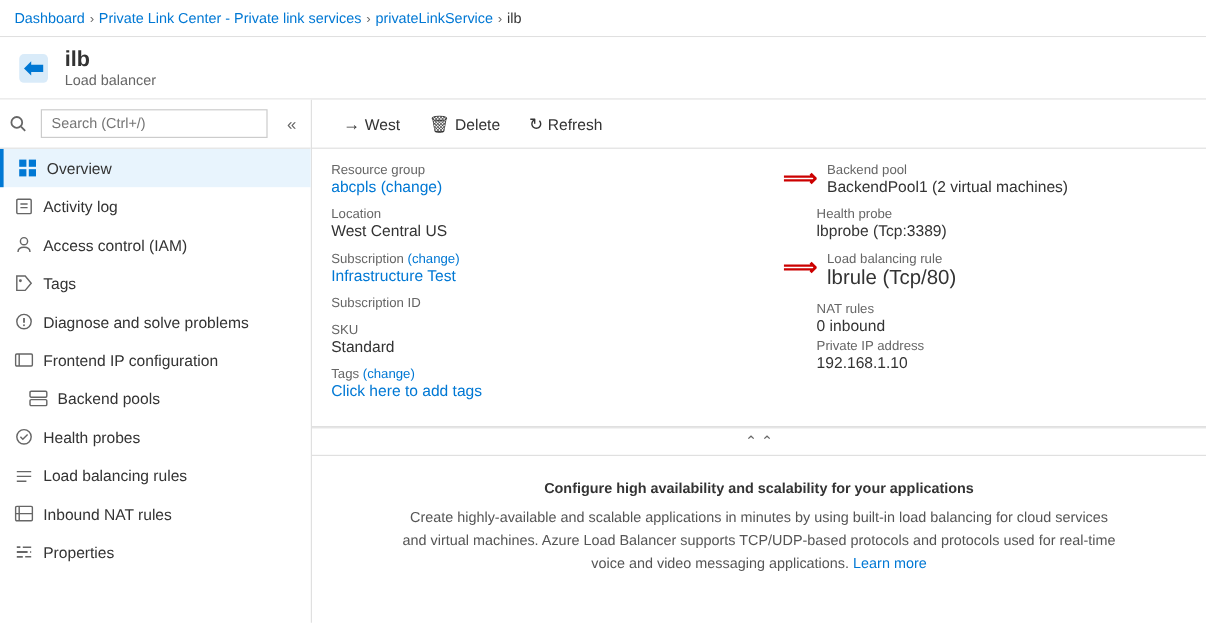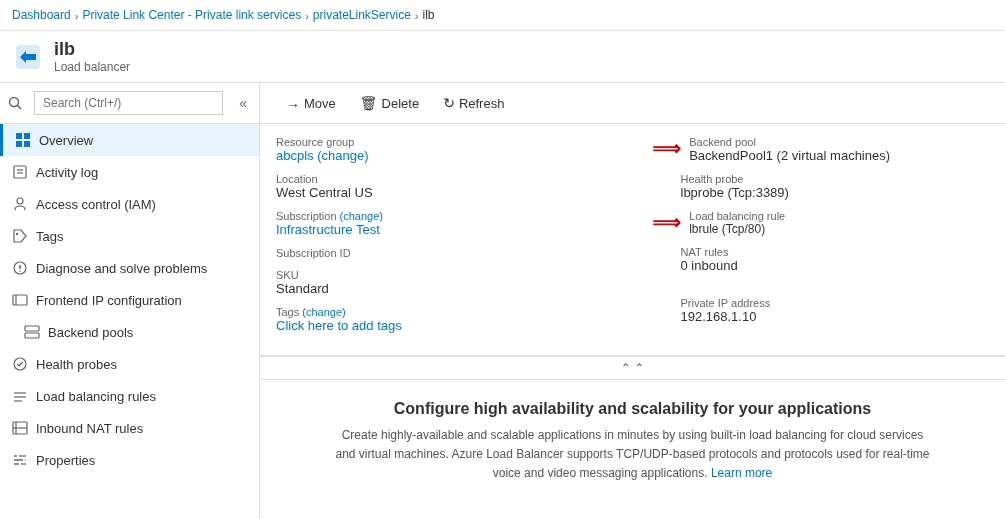--- a/index.html
+++ b/index.html
@@ -39,21 +39,21 @@
     .toolbar { display: flex; align-items: center; padding: 8px 16px; border-bottom: 1px solid #e0e0e0; gap: 4px; background: #fff; }
     .toolbar-btn { display: flex; align-items: center; gap: 4px; padding: 4px 10px; background: none; border: none; cursor: pointer; font-size: 13px; color: #333; border-radius: 2px; }
     .toolbar-btn .btn-icon { font-size: 14px; }
 
     
     .section-collapse { display: flex; justify-content: center; padding: 4px; border-top: 1px solid #e0e0e0; }
     .section-collapse button { background: none; border: none; cursor: pointer; font-size: 12px; color: #666; }
 
     
     .cta-banner { background: #fff; border-top: 1px solid #e0e0e0; padding: 20px 40px; text-align: center; }
-    .cta-banner h2 { font-size: 16px; font-weight: 700; color: #333; margin-bottom: 8px; }
+    .cta-banner h2 { font-size: 12px; font-weight: 700; color: #333; margin-bottom: 8px; }
     .cta-banner p { font-size: 12px; color: #555; line-height: 1.6; max-width: 600px; margin: 0 auto; }
     .cta-banner a { color: #0078d4; cursor: pointer; }
 
     
     ::-webkit-scrollbar { width: 6px; }
     ::-webkit-scrollbar-track { background: #f0f0f0; }
     ::-webkit-scrollbar-thumb { background: #c8c8c8; border-radius: 3px; }
   </style>
 </head>
 <body>
@@ -220,21 +220,21 @@
       </div>
 
     </div>
   </div>
 
   <div class="content">
 
     <div class="toolbar">
       <button class="toolbar-btn">
         <span class="btn-icon">→</span>
-        <span>Move</span>
+        <span>West</span>
       </button>
       <button class="toolbar-btn">
         <span class="btn-icon">🗑</span>
         <span>Delete</span>
       </button>
       <button class="toolbar-btn">
         <span class="btn-icon">↻</span>
         <span>Refresh</span>
       </button>
     </div>
@@ -293,25 +293,25 @@
 
         <div style="margin-bottom:10px; padding-left:28px;">
           <div style="font-size:11px;color:#666;">Health probe</div>
           <div style="font-size:13px;">lbprobe (Tcp:3389)</div>
         </div>
 
         <div style="margin-bottom:10px; display:flex; align-items:flex-start; gap:4px;">
           <span style="color:#cc0000;font-size:20px;font-weight:bold;margin-right:4px;">⟹</span>
           <div>
             <div style="font-size:11px;color:#666;">Load balancing rule</div>
-            <div style="font-size:12px;">lbrule (Tcp/80)</div>
-          </div>
-        </div>
-
-        <div style="margin-bottom:24px; padding-left:28px;">
+            <div style="font-size:17px;">lbrule (Tcp/80)</div>
+          </div>
+        </div>
+
+        <div style="margin-bottom:4px; padding-left:28px;">
           <div style="font-size:11px;color:#666;">NAT rules</div>
           <div style="font-size:13px;">0 inbound</div>
         </div>
 
         <div style="margin-bottom:10px; padding-left:28px;">
           <div style="font-size:11px;color:#666;">Private IP address</div>
           <div style="font-size:13px;">192.168.1.10</div>
         </div>
 
       </div>

